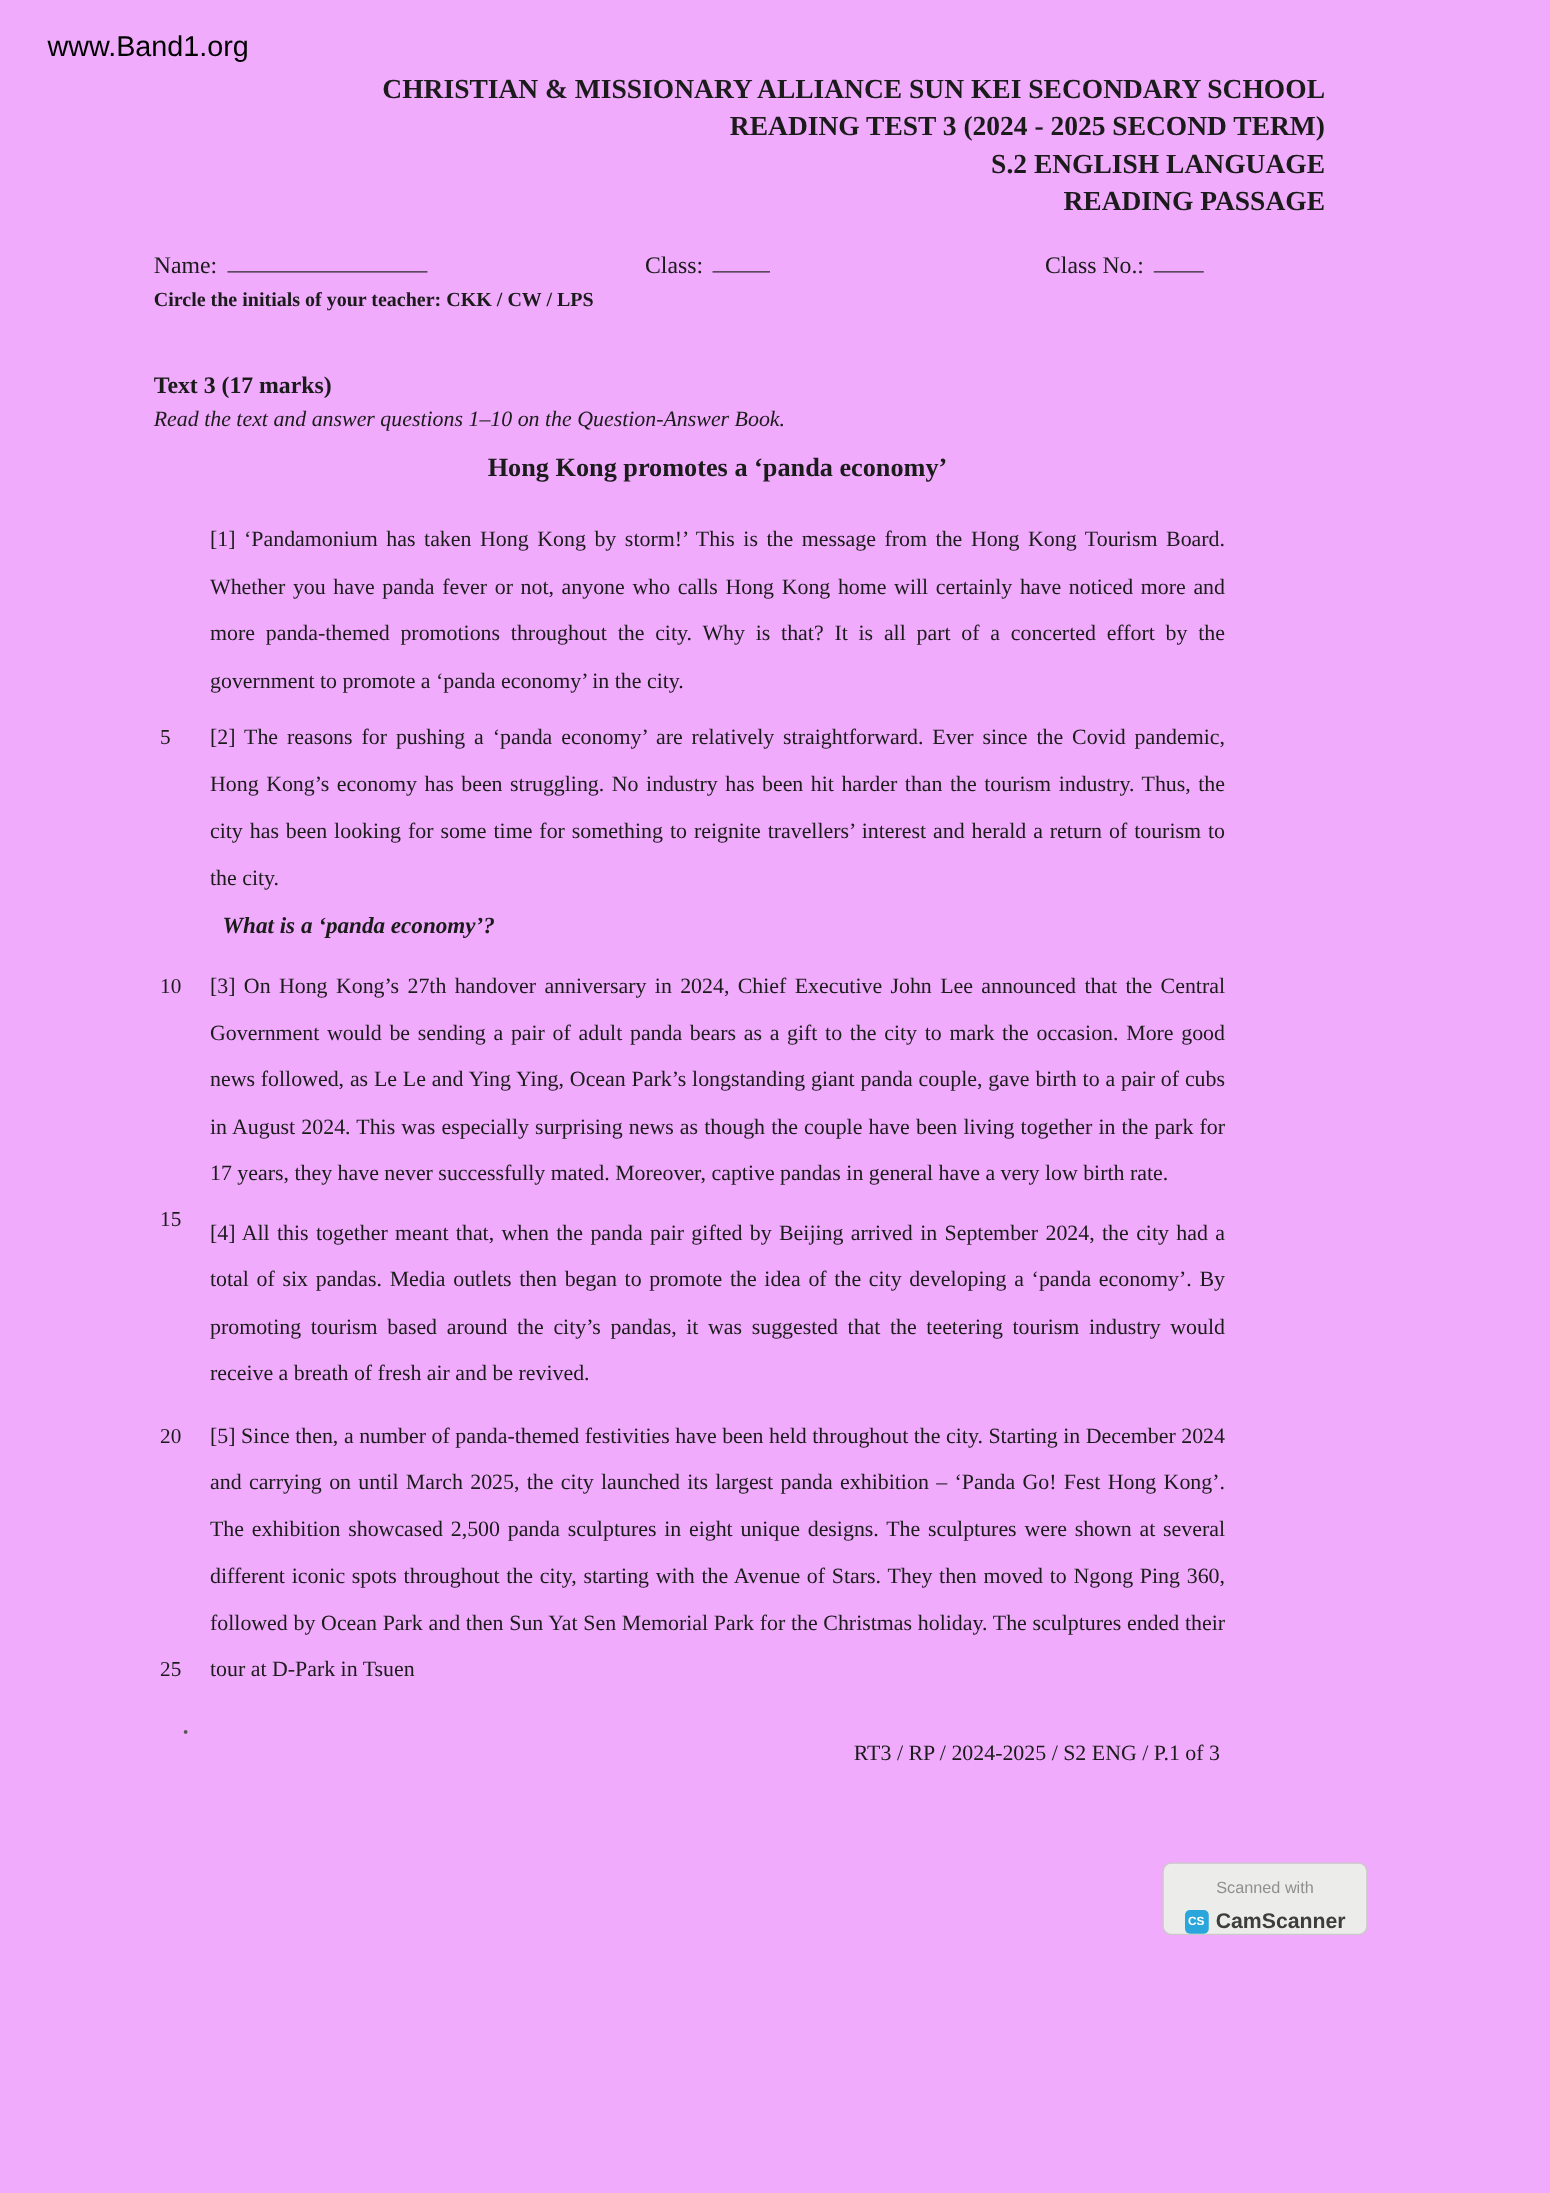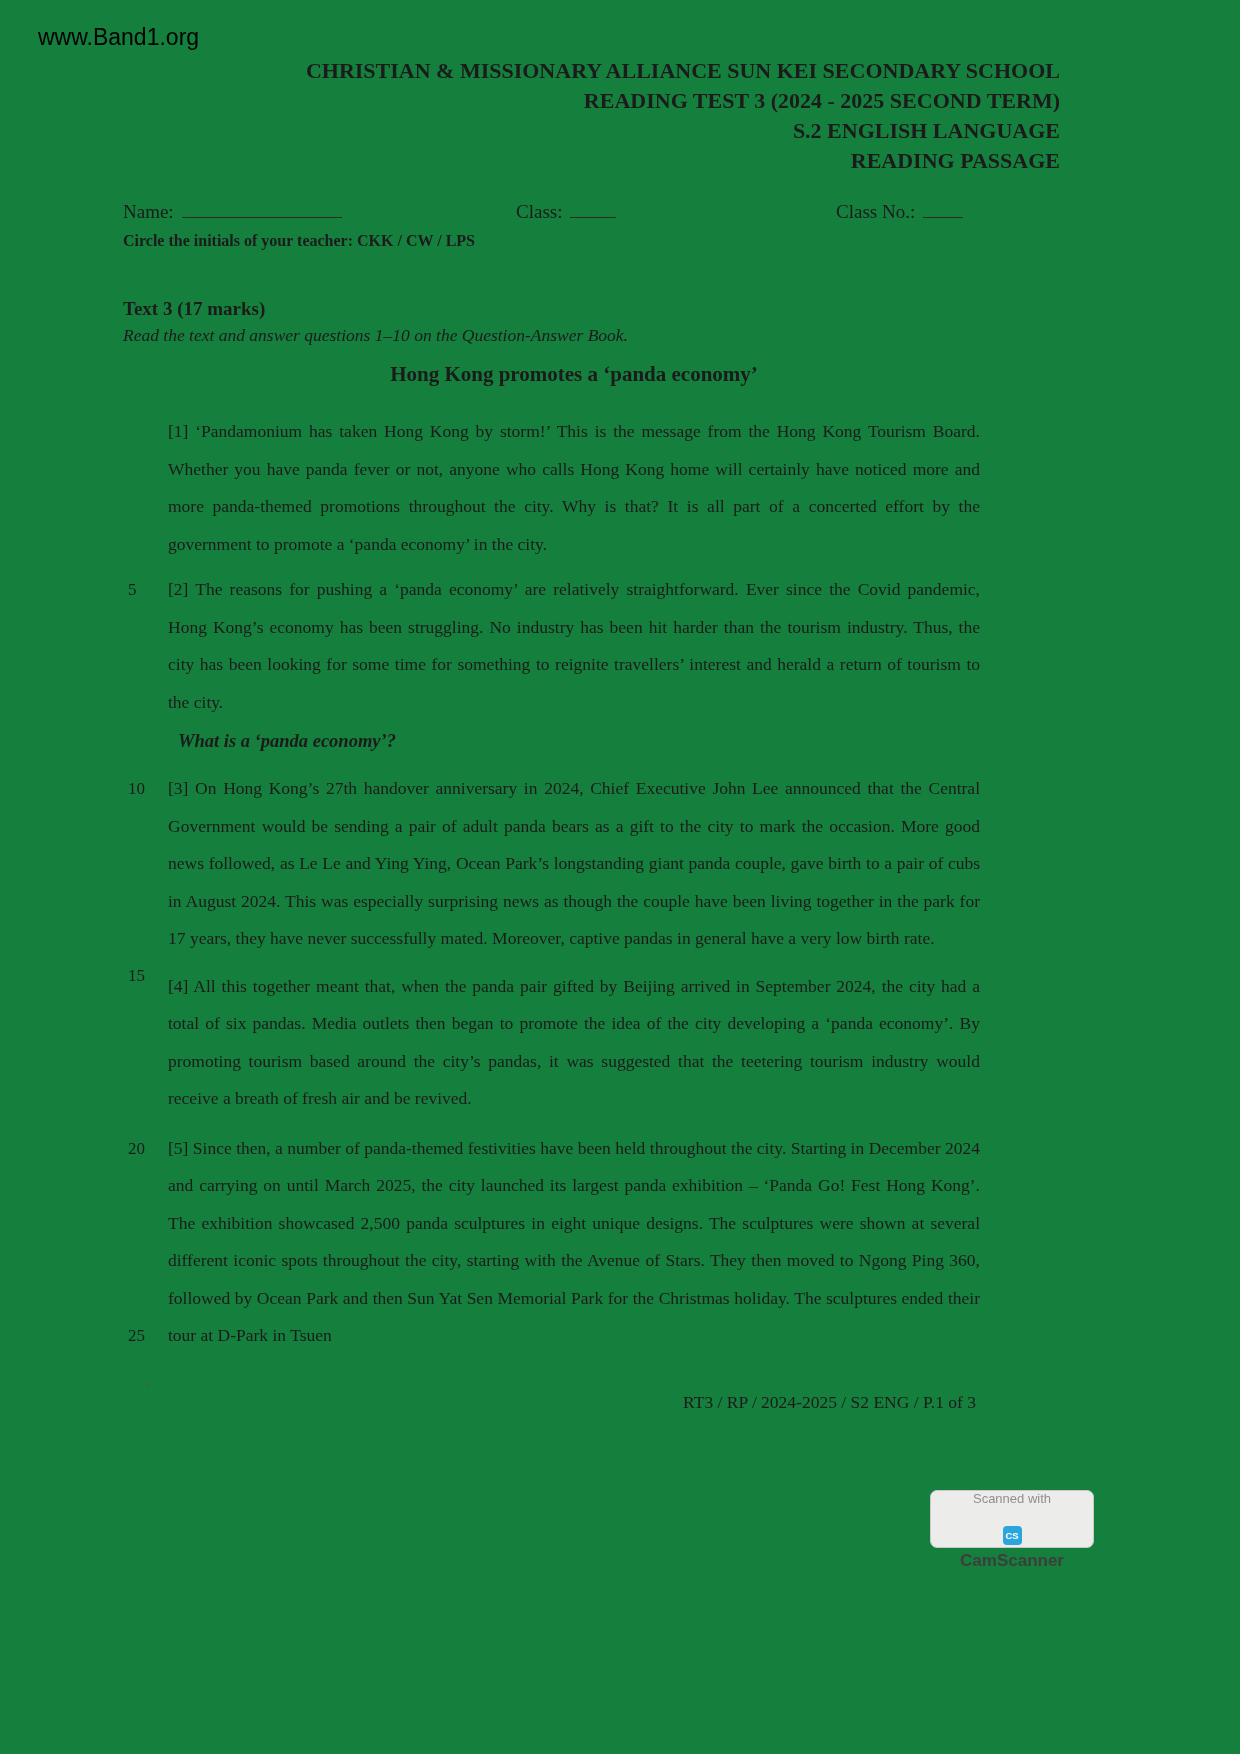--- a/index.html
+++ b/index.html
@@ -1,21 +1,21 @@
 <!DOCTYPE html>
 <html><head>
 <meta charset="utf-8">
 <style>
   * { margin: 0; padding: 0; box-sizing: border-box; }
   body { background: #ffffff; }
   .page {
     position: relative;
     width: 1240px;
     height: 1754px;
-    background: #15803d;
+    background: #f0abfc;
     font-family: "Liberation Serif", serif;
     color: #1b1b1b;
     overflow: hidden;
   }
   .watermark {
     position: absolute;
     left: 38px; top: 24px;
     font-family: "Liberation Sans", sans-serif;
     font-size: 23px;
     color: #000;
@@ -121,33 +121,32 @@
   .cam-badge {
     position: absolute;
     left: 930px; top: 1490px;
     width: 164px; height: 58px;
     background: #ececea;
     border: 1px solid #c9c9c7;
     border-radius: 7px;
     display: flex;
     flex-direction: column;
     align-items: center;
-    justify-content: space-between;
-    gap: 20px;
+    justify-content: flex-end;
+    gap: 10px;
     font-family: "Liberation Sans", sans-serif;
   }
   .cam-badge .scanned-with {
     font-size: 13px;
     color: #8f8f8f;
   }
   .cam-row {
     display: flex;
     align-items: center;
     gap: 6px;
-    flex-direction: column;
   }
   .cs-icon {
     width: 19px; height: 19px;
     border-radius: 4px;
     background: #2ba6dc;
     color: #ffffff;
     font-size: 9.5px;
     font-weight: bold;
     display: flex;
     align-items: center;

